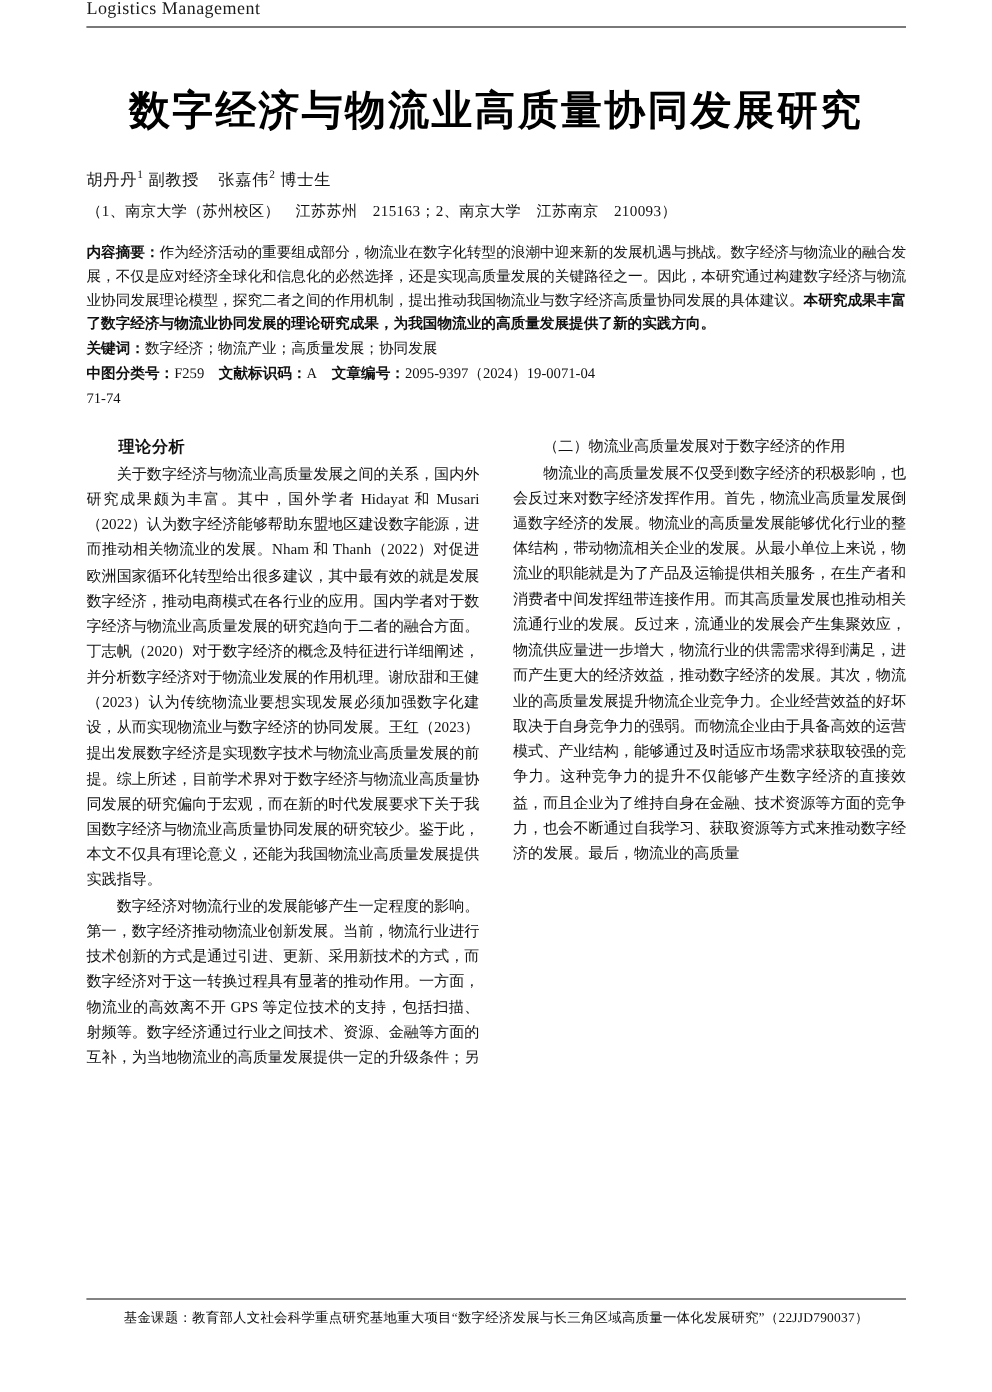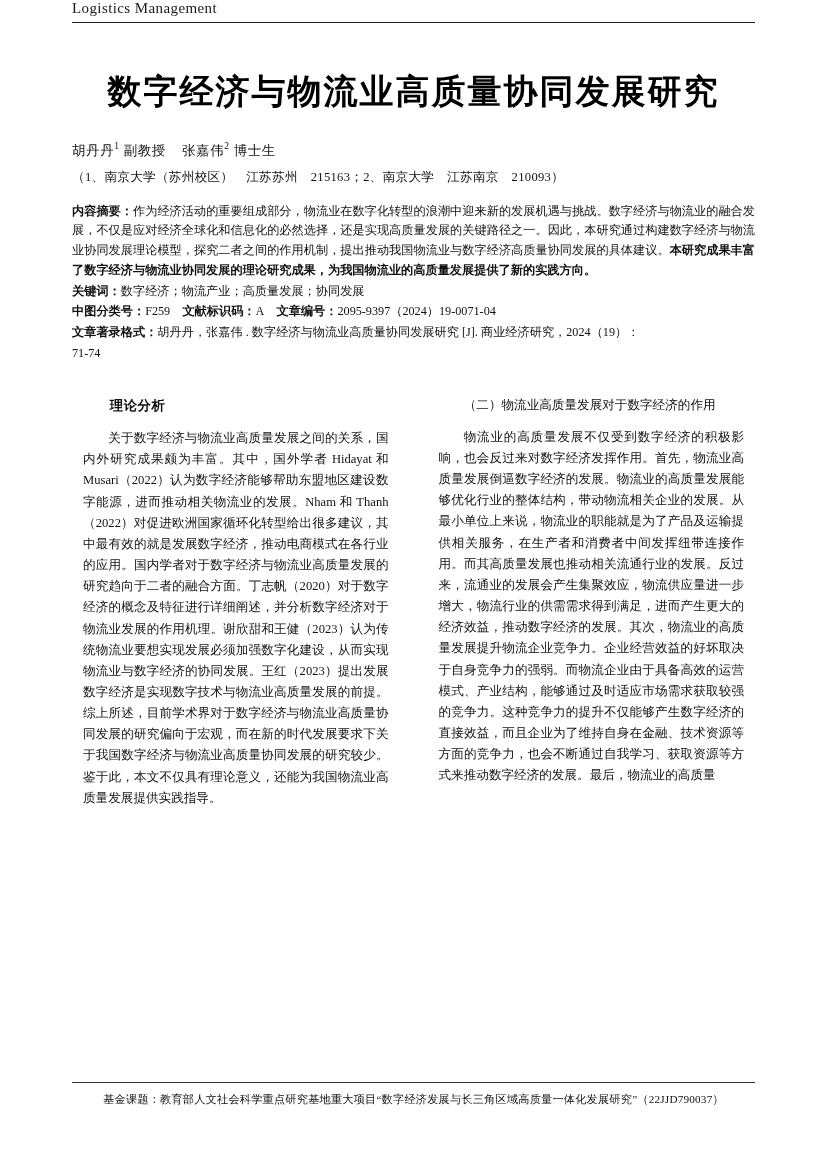--- a/index.html
+++ b/index.html
@@ -92,21 +92,21 @@
     gap: 28px;
     height: 560px;
   }
   .col {
     width: 328px;
     font-size: 12.6px;
     line-height: 1.68;
     text-align: justify;
   }
   .col p {
-    margin: 11px;
+    margin: 0;
     text-indent: 2em;
   }
   .col p.noindent {
     text-indent: 0;
   }
   .sec-h1 {
     font-size: 13.4px;
     font-weight: bold;
     margin: 0 0 7px 0;
     text-indent: 0;
@@ -152,28 +152,28 @@
     <span>副教授</span><span class="gap"></span><span>张嘉伟</span><span class="sup">2</span>
     <span>博士生</span>
   </div>
 
   <div class="affil">（1、南京大学（苏州校区）　江苏苏州　215163；2、南京大学　江苏南京　210093）</div>
 
   <div class="meta">
     <p class="abstract"><b>内容摘要：</b><span>作为经济活动的重要组成部分，物流业在数字化转型的浪潮中迎来新的发展机遇与挑战。数字经济与物流业的融合发展，不仅是应对经济全球化和信息化的必然选择，还是实现高质量发展的关键路径之一。因此，本研究通过构建数字经济与物流业协同发展理论模型，探究二者之间的作用机制，提出推动我国物流业与数字经济高质量协同发展的具体建议。</span><b>本研究成果丰富了数字经济与物流业协同发展的理论研究成果，为我国物流业的高质量发展提供了新的实践方向。</b></p>
     <p class="kv"><b>关键词：</b><span>数字经济；物流产业；高质量发展；协同发展</span></p>
     <p class="kv"><b>中图分类号：</b><span>F259</span>&nbsp;&nbsp;&nbsp;&nbsp;<b>文献标识码：</b><span>A</span>&nbsp;&nbsp;&nbsp;&nbsp;<b>文章编号：</b><span>2095-9397（2024）19-0071-04</span></p>
-    <p class="kv"><b>文章著录格式：</b><span>胡丹丹，张嘉伟 . 数字经济与物流业高质量协同发展研究 [J]. 商业经济研究，2024（19）：</span></p>
     <p class="cite-cont">71-74</p>
   </div>
 
   <div class="cols">
     <div class="col">
       <p class="sec-h1">理论分析</p>
       <p>关于数字经济与物流业高质量发展之间的关系，国内外研究成果颇为丰富。其中，国外学者 Hidayat 和 Musari（2022）认为数字经济能够帮助东盟地区建设数字能源，进而推动相关物流业的发展。Nham 和 Thanh（2022）对促进欧洲国家循环化转型给出很多建议，其中最有效的就是发展数字经济，推动电商模式在各行业的应用。国内学者对于数字经济与物流业高质量发展的研究趋向于二者的融合方面。丁志帆（2020）对于数字经济的概念及特征进行详细阐述，并分析数字经济对于物流业发展的作用机理。谢欣甜和王健（2023）认为传统物流业要想实现发展必须加强数字化建设，从而实现物流业与数字经济的协同发展。王红（2023）提出发展数字经济是实现数字技术与物流业高质量发展的前提。综上所述，目前学术界对于数字经济与物流业高质量协同发展的研究偏向于宏观，而在新的时代发展要求下关于我国数字经济与物流业高质量协同发展的研究较少。鉴于此，本文不仅具有理论意义，还能为我国物流业高质量发展提供实践指导。</p>
+      <p>数字经济对物流行业的发展能够产生一定程度的影响。第一，数字经济推动物流业创新发展。当前，物流行业进行技术创新的方式是通过引进、更新、采用新技术的方式，而数字经济对于这一转换过程具有显著的推动作用。一方面，物流业的高效离不开 GPS 等定位技术的支持，包括扫描、射频等。数字经济通过行业之间技术、资源、金融等方面的互补，为当地物流业的高质量发展提供一定的升级条件；另</p>
     </div>
     <div class="col">
       <p class="sec-h3">（二）物流业高质量发展对于数字经济的作用</p>
       <p>物流业的高质量发展不仅受到数字经济的积极影响，也会反过来对数字经济发挥作用。首先，物流业高质量发展倒逼数字经济的发展。物流业的高质量发展能够优化行业的整体结构，带动物流相关企业的发展。从最小单位上来说，物流业的职能就是为了产品及运输提供相关服务，在生产者和消费者中间发挥纽带连接作用。而其高质量发展也推动相关流通行业的发展。反过来，流通业的发展会产生集聚效应，物流供应量进一步增大，物流行业的供需需求得到满足，进而产生更大的经济效益，推动数字经济的发展。其次，物流业的高质量发展提升物流企业竞争力。企业经营效益的好坏取决于自身竞争力的强弱。而物流企业由于具备高效的运营模式、产业结构，能够通过及时适应市场需求获取较强的竞争力。这种竞争力的提升不仅能够产生数字经济的直接效益，而且企业为了维持自身在金融、技术资源等方面的竞争力，也会不断通过自我学习、获取资源等方式来推动数字经济的发展。最后，物流业的高质量</p>
     </div>
   </div>
 
   <div class="footnote-wrap">
     <div class="footnote-rule"></div>
     <div class="footnote">基金课题：教育部人文社会科学重点研究基地重大项目“数字经济发展与长三角区域高质量一体化发展研究”（22JJD790037）</div>

